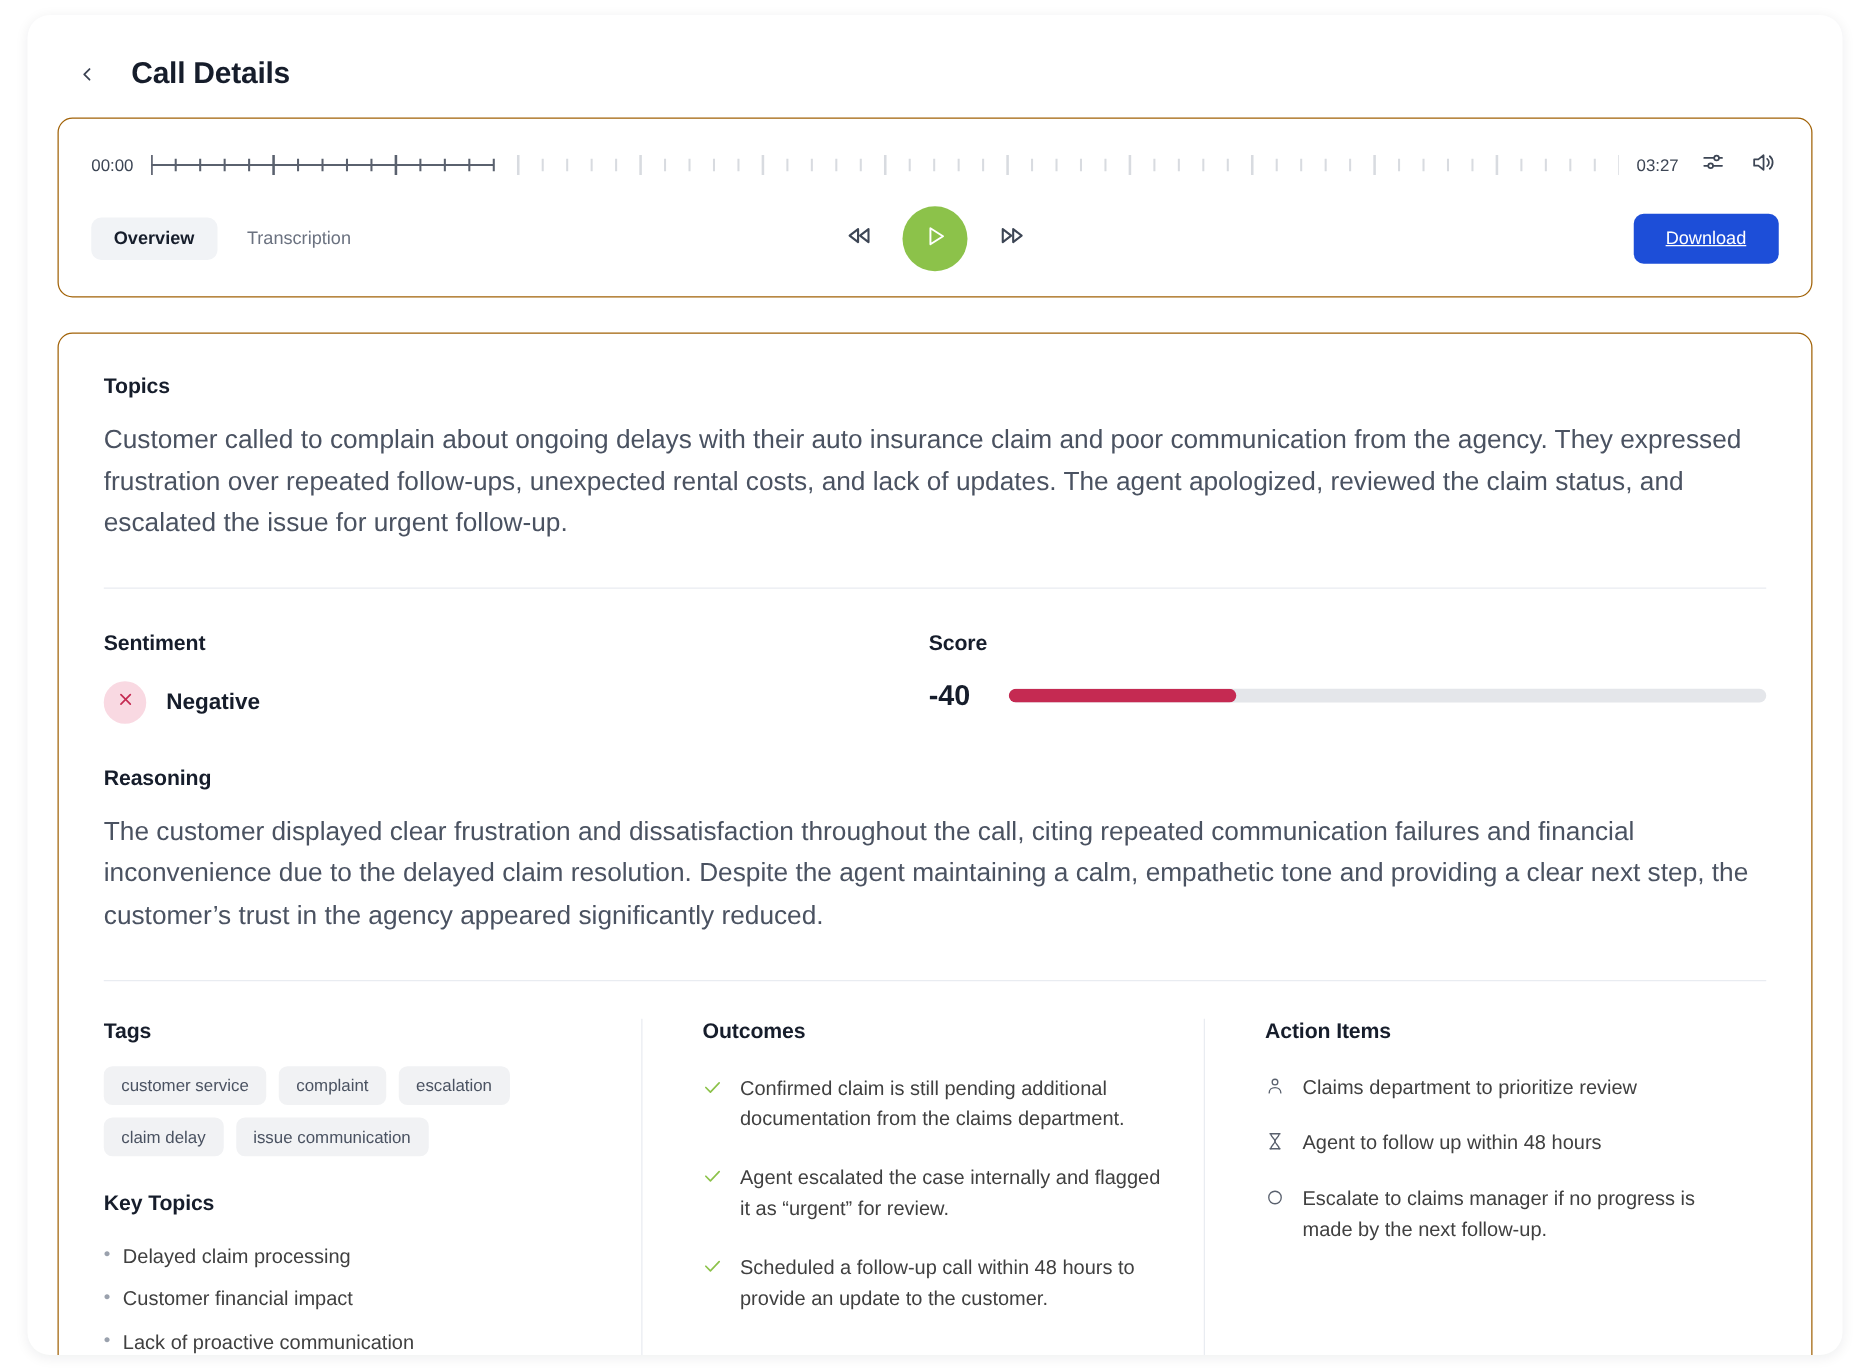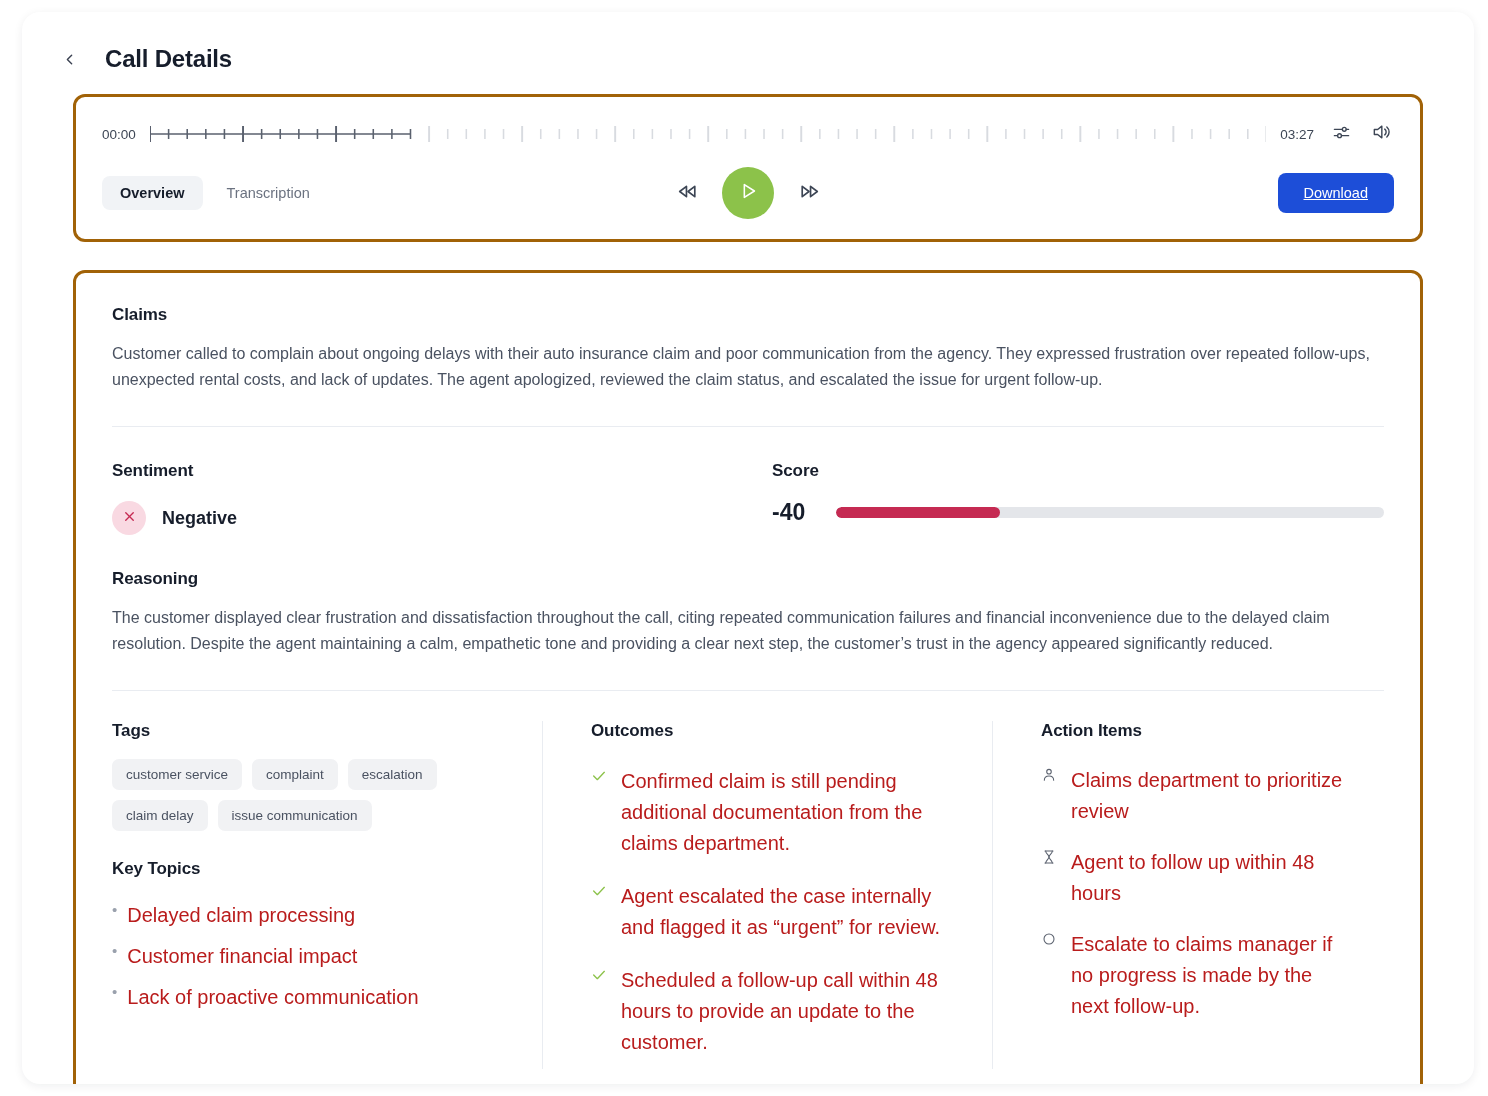--- a/index.html
+++ b/index.html
@@ -41,23 +41,23 @@
   .back-btn svg { display:block; }
   .page-title {
     font-size: 24px;
     font-weight: 700;
     color: #161d2b;
     letter-spacing: -0.2px;
   }
 
   
   .card {
-    margin: 0 51px;
+    margin: 0 24px;
     background: #ffffff;
-    border: 3px solid #a16207;
+    border: 1px solid #a16207;
     border-radius: 12px;
   }
   .player-card { margin-top: 14px; padding: 22px 26px 24px 26px; }
 
   .timeline-row {
     display: flex;
     align-items: center;
     gap: 14px;
     height: 30px;
   }
@@ -142,21 +142,21 @@
   .detail-card { margin-top: 28px; padding: 32px 36px 34px 36px; }
 
   .section-title {
     font-size: 17px;
     font-weight: 700;
     color: #161d2b;
     letter-spacing: -0.1px;
   }
   .body-text {
     margin-top: 16px;
-    font-size: 16px;
+    font-size: 21px;
     line-height: 1.6;
     color: #4a5261;
     max-width: 1320px;
   }
 
   .hr {
     height: 1px;
     background: #e9ecf1;
     margin: 34px 0 0 0;
   }
@@ -259,23 +259,23 @@
 
   .checklist { margin-top: 14px; list-style: none; }
   .checklist li {
     display: flex;
     align-items: flex-start;
     gap: 14px;
     padding: 11px 0;
   }
   .check-icon { flex: 0 0 auto; margin-top: 2px; }
   .item-text {
-    font-size: 20px;
+    font-size: 16px;
     line-height: 1.55;
-    color: #b91c1c;
+    color: #404040;
   }
 
   .action-list { margin-top: 14px; list-style: none; }
   .action-list li {
     display: flex;
     align-items: flex-start;
     gap: 14px;
     padding: 10px 0;
   }
   .action-icon { flex: 0 0 auto; margin-top: 2px; color: #5a616e; }
@@ -429,21 +429,21 @@
         </div>
       </div>
 
       <button class="download-btn">Download</button>
     </div>
   </div>
 
   <div class="card detail-card">
 
     <div>
-      <div class="section-title">Claims</div>
+      <div class="section-title">Topics</div>
       <div class="body-text">Customer called to complain about ongoing delays with their auto insurance claim and poor communication from the agency. They expressed frustration over repeated follow-ups, unexpected rental costs, and lack of updates. The agent apologized, reviewed the claim status, and escalated the issue for urgent follow-up.</div>
     </div>
 
     <div class="hr"></div>
 
     <div class="meta-row">
       <div class="sentiment-col">
         <div class="section-title">Sentiment</div>
         <div class="sentiment-value">
           <div class="sentiment-badge">

